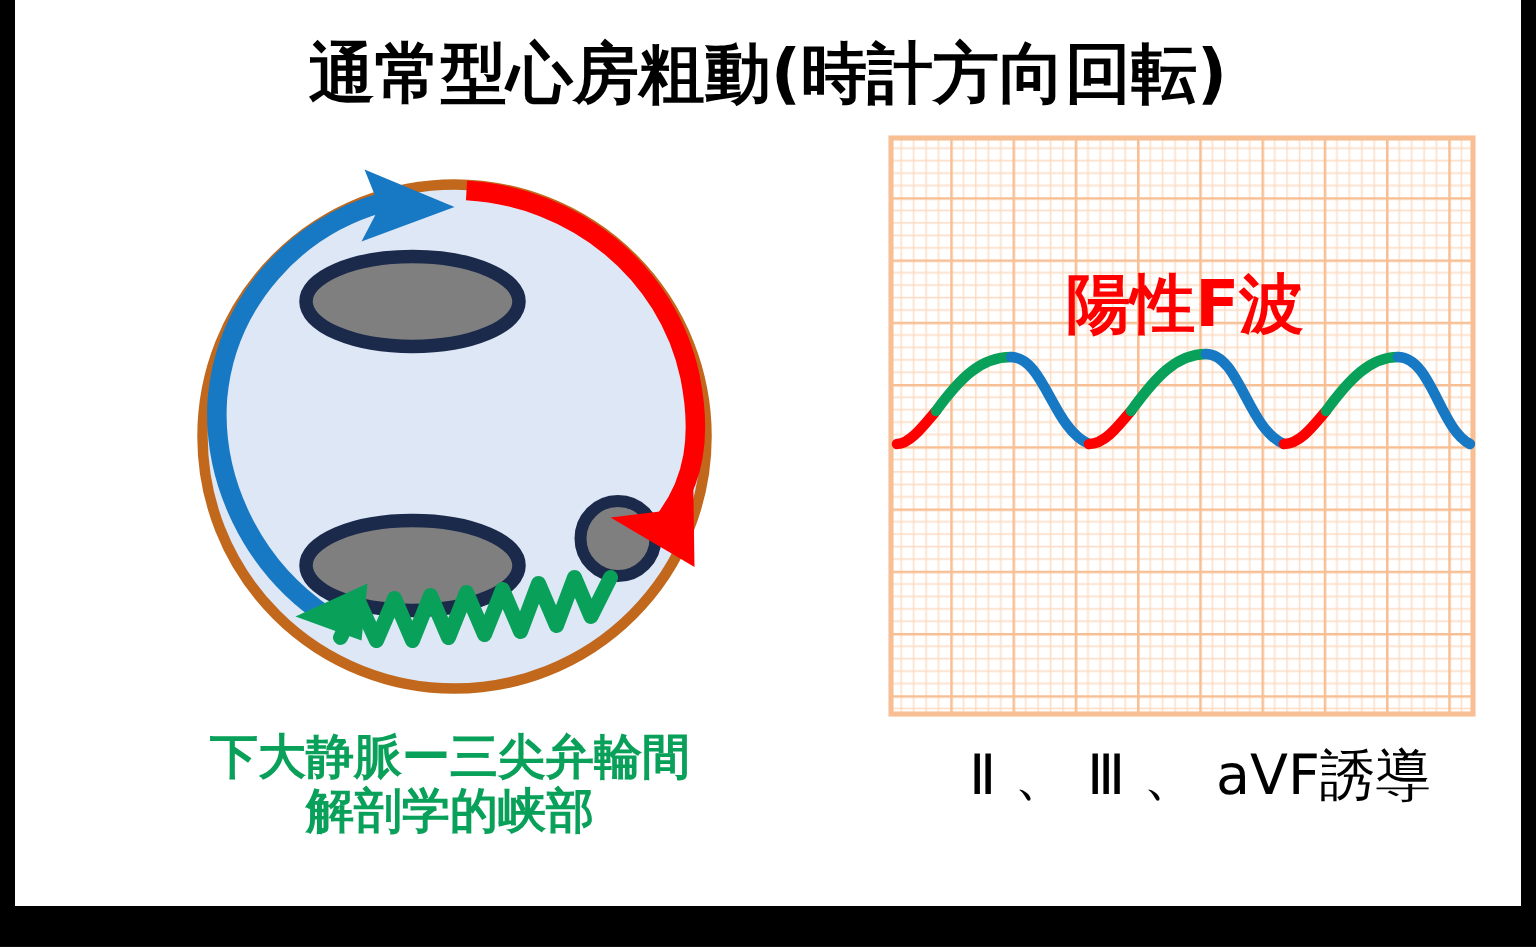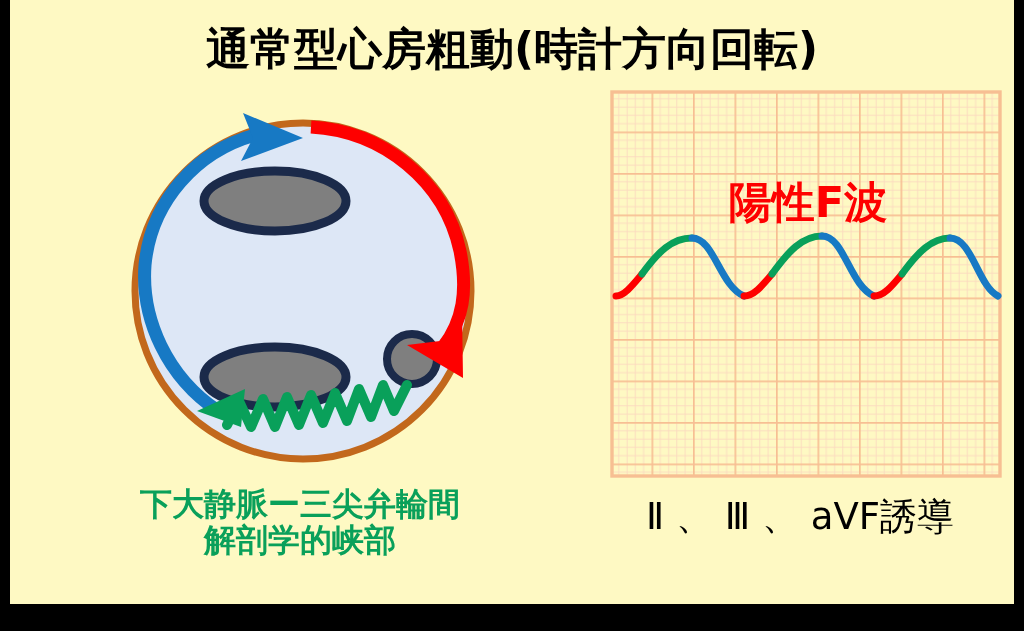--- a/index.html
+++ b/index.html
@@ -19,21 +19,21 @@
     height: 631px;
     background: #000000;
   }
   
   #slide {
     position: absolute;
     left: 10px;
     top: 0px;
     width: 1004px;
     height: 604px;
-    background: #fef9c3;
+    background: #ffffff;
     overflow: hidden;
   }
   .bar-left {
     position: absolute;
     left: 0; top: 0;
     width: 10px; height: 604px;
     background: #000000;
   }
   .bar-right {
     position: absolute;
@@ -64,21 +64,21 @@
   #atrium-wrap {
     position: absolute;
     left: 105px;
     top: 105px;
     width: 390px;
     height: 375px;
   }
 
   #ecg-wrap {
     position: absolute;
-    left: 600px;
+    left: 582px;
     top: 90px;
     width: 396px;
     height: 390px;
     text-decoration: underline;
   }
 
   #caption-left {
     position: absolute;
     left: 10px;
     top: 487px;

